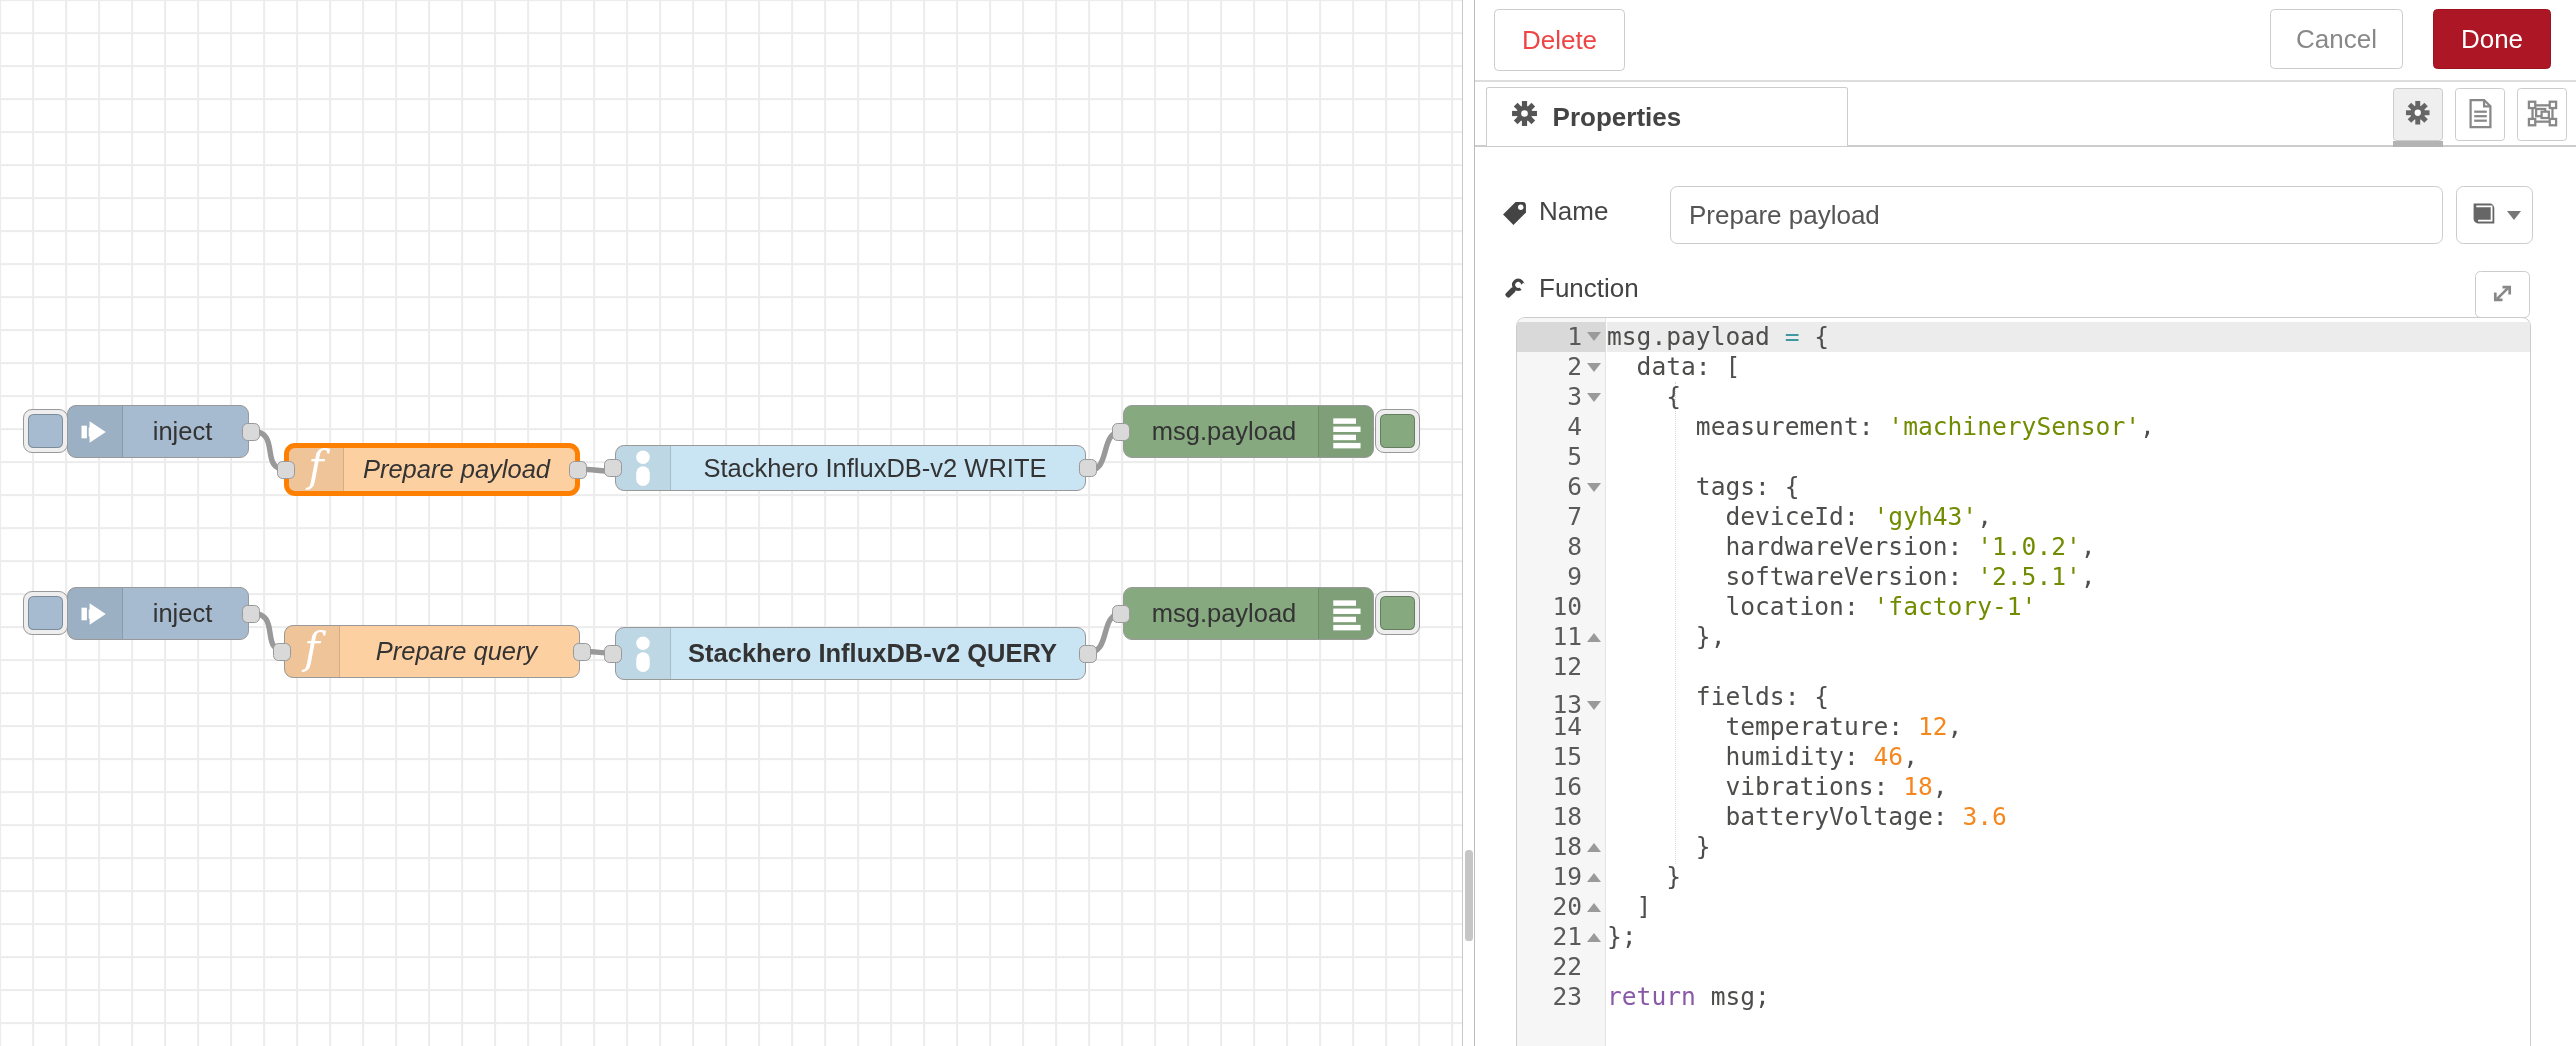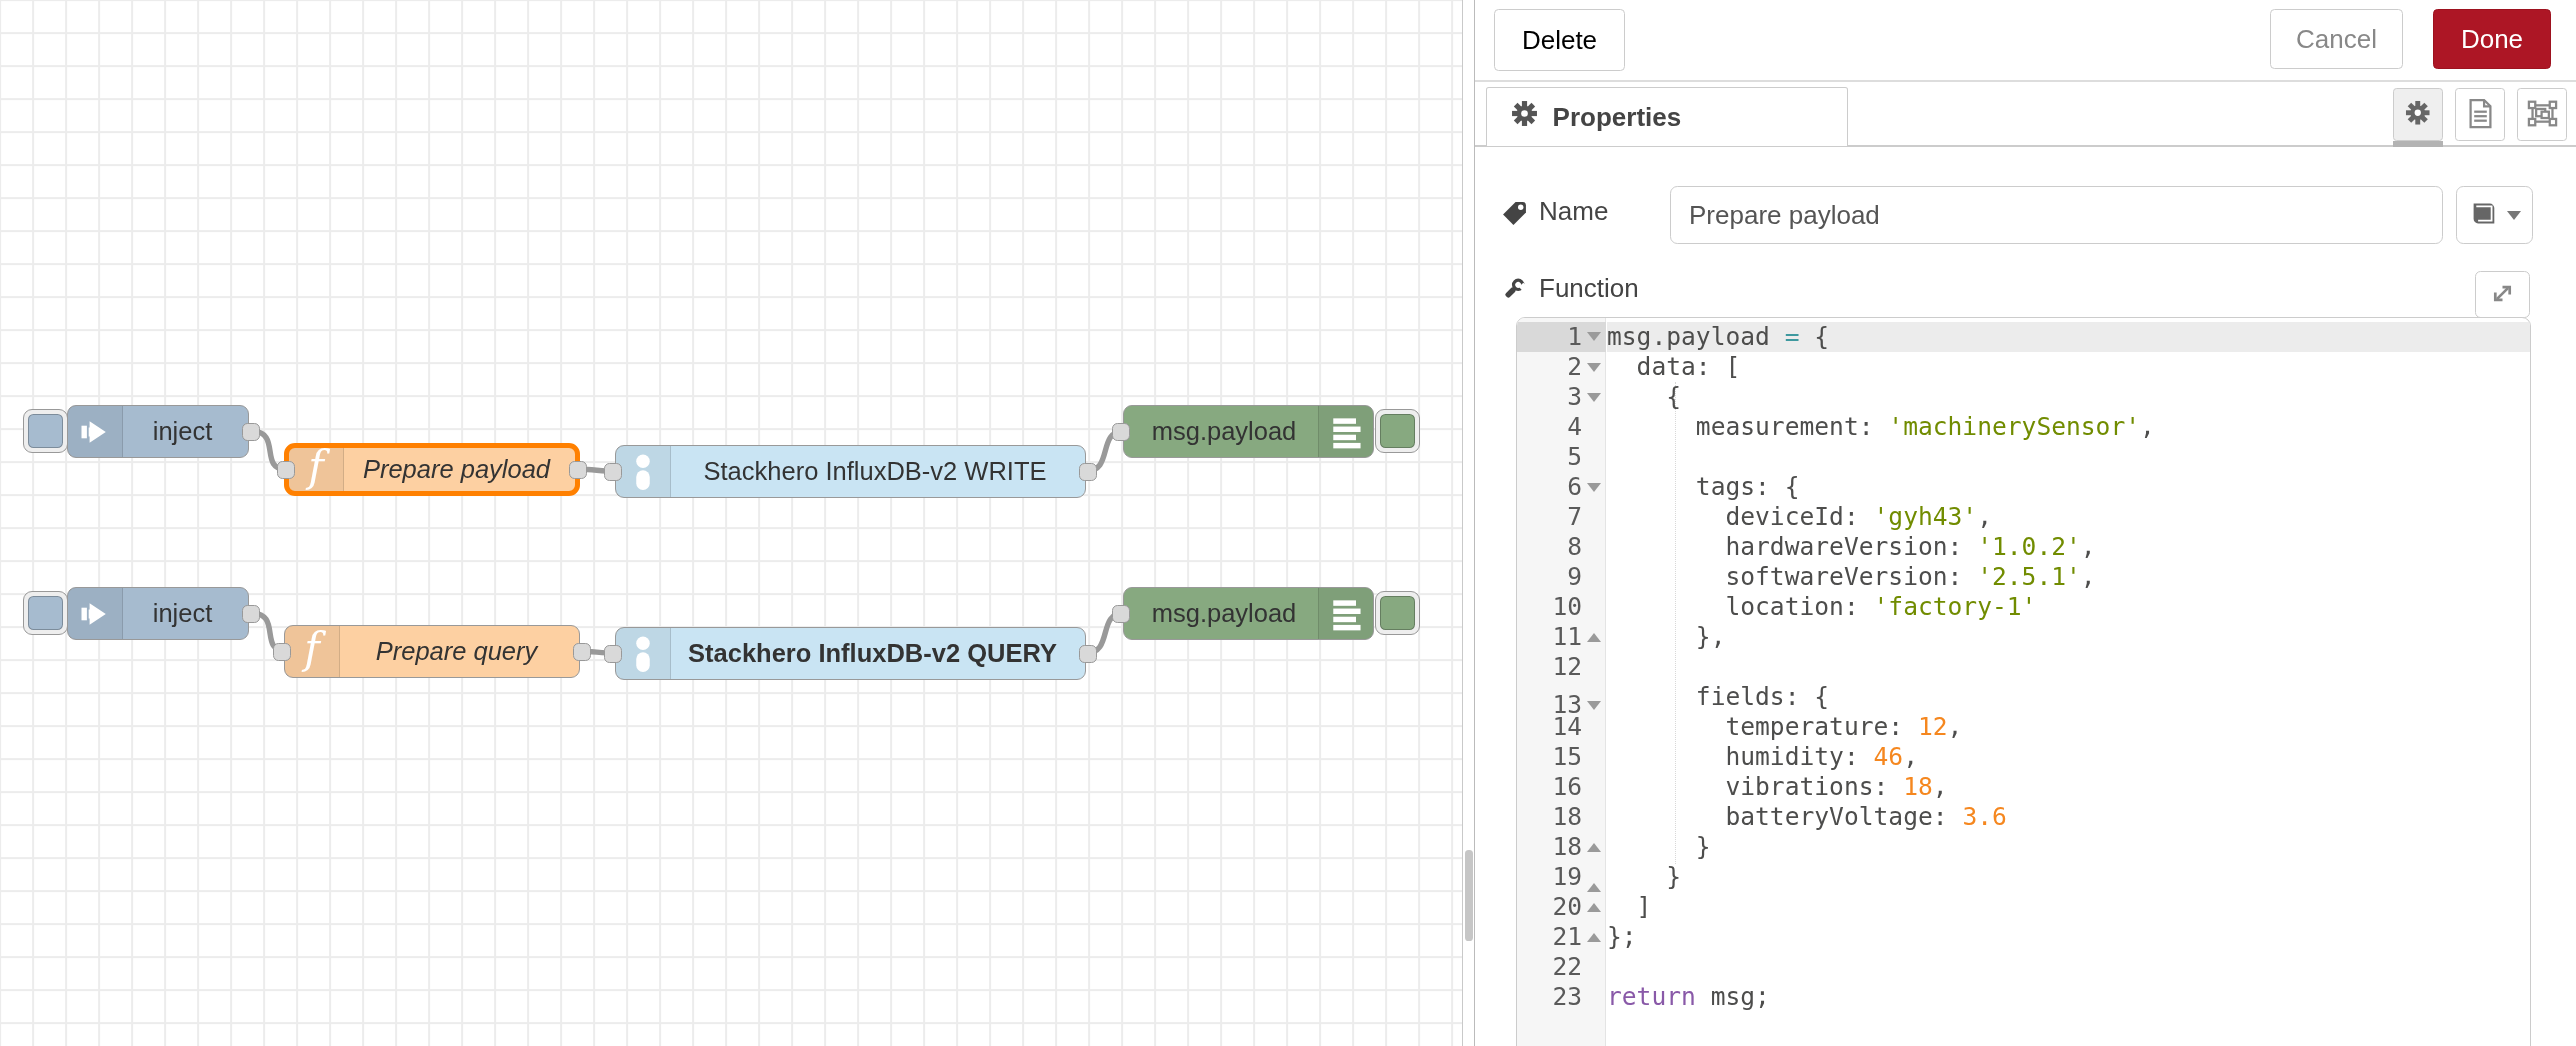--- a/index.html
+++ b/index.html
@@ -52,21 +52,21 @@
   }
   
   #tray {
     position:absolute; left:1474px; top:0; width:1102px; height:1046px;
     background:#fff; border-left:1.8px solid #bbb; color:#444;
   }
   .btn {
     position:absolute; display:flex; align-items:center; justify-content:center;
     font-size:26px; border-radius:4.5px; cursor:pointer;
   }
-  #btn-delete { left:19px;  top:9px; width:131px; height:62px; background:#fff; border:1.8px solid #ccc; color:#000000; }
+  #btn-delete { left:19px;  top:9px; width:131px; height:62px; background:#fff; border:1.8px solid #ccc; color:#ef4444; }
   #btn-cancel { left:795px; top:9px; width:133px; height:60px; background:#fff; border:1.8px solid #ccc; color:#888; }
   #btn-done   { left:958px; top:9px; width:118px; height:60px; border:0.9px solid #9d121f; color:#fff; }
   #tray-sep   { position:absolute; left:0; top:80px; right:0; height:1.8px; background:#ddd; }
   #tabbar-line{ position:absolute; left:0; top:145px; right:0; height:1.8px; background:#ccc; }
   #tab-properties {
     position:absolute; left:11px; top:87px; width:362px; height:59px; background:#fff;
     border:1.8px solid #ccc; border-bottom:none; border-radius:2.7px 2.7px 0 0; z-index:2;
     display:flex; align-items:center; gap:14.6px; padding-left:24px;
     font-size:26px; font-weight:bold; color:#444;
   }
@@ -156,21 +156,21 @@
           <div class="port out"></div>
         </div>
         <div class="node selected" style="left: 284px; top: 443px; width: 296px; height: 53px; background: rgb(253, 208, 162);">
           <div class="nicon left">
             <span class="ficon">f</span>
           </div>
           <div class="nlabel italic" style="left: 58px; right: 9px;">Prepare payload</div>
           <div class="port in"></div>
           <div class="port out"></div>
         </div>
-        <div class="node" style="left: 615px; top: 445px; width: 471px; height: 53px; background: rgb(201, 228, 243);">
+        <div class="node" style="left: 615px; top: 445px; width: 471px; height: 46px; background: rgb(201, 228, 243);">
           <div class="nicon left">
             <svg width="36" height="42" viewBox="0 0 40 46">
               <circle cx="20" cy="11" r="7.5" fill="#fff"></circle>
               <rect x="12.5" y="21" width="15" height="22" rx="7.5" fill="#fff"></rect>
             </svg>
           </div>
           <div class="nlabel" style="left: 58px; right: 9px;">Stackhero InfluxDB-v2 WRITE</div>
           <div class="port in"></div>
           <div class="port out"></div>
         </div>
@@ -432,21 +432,21 @@
           <div class="gcell" style="top: 484px;">
             <span class="lnum">18</span>
             <span class="foldw"></span>
           </div>
           <div class="gcell" style="top: 514px;">
             <span class="lnum">18</span>
             <span class="foldw">
               <span class="fold-up"></span>
             </span>
           </div>
-          <div class="gcell" style="top: 544px; align-items: flex-end;">
+          <div class="gcell" style="top: 544px;">
             <span class="lnum">19</span>
             <span class="foldw">
               <span class="fold-up"></span>
             </span>
           </div>
           <div class="gcell" style="top: 574px;">
             <span class="lnum">20</span>
             <span class="foldw">
               <span class="fold-up"></span>
             </span>

